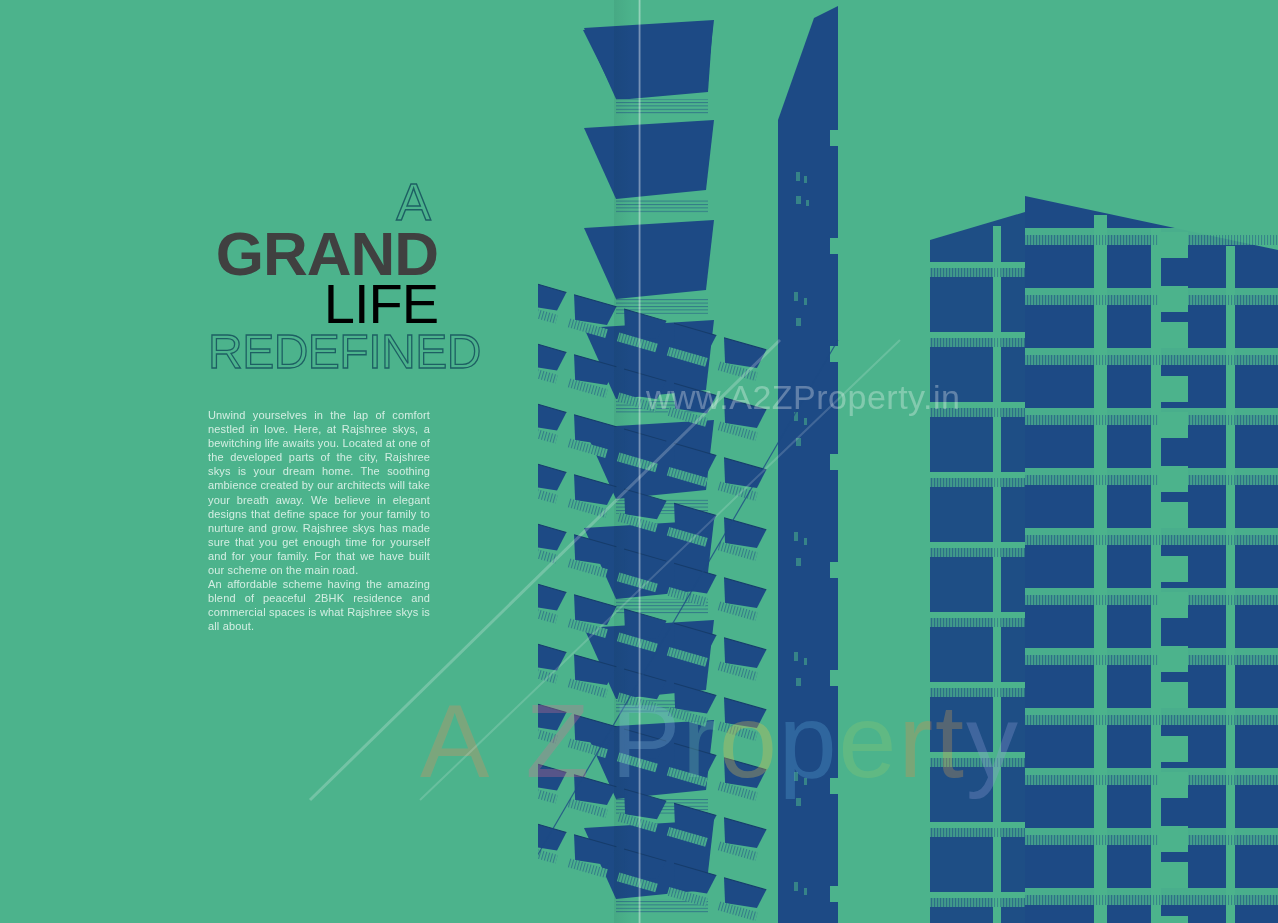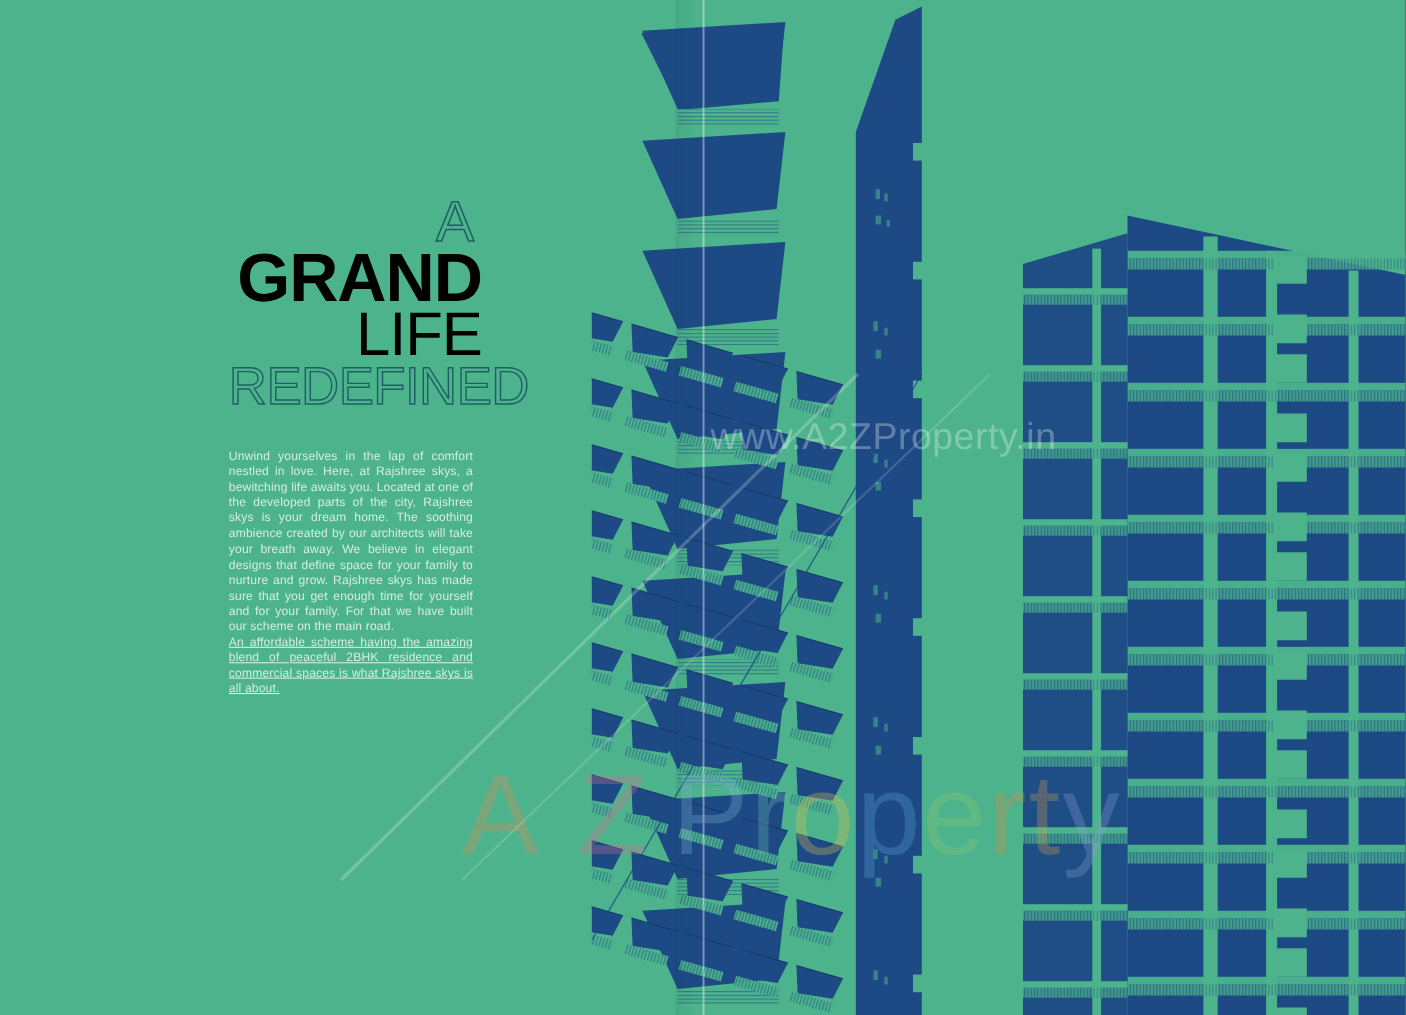--- a/index.html
+++ b/index.html
@@ -41,21 +41,21 @@
     color:transparent;
     -webkit-text-stroke:1.4px #1d5f63;
     font-weight:400;
     margin-bottom:-4px;
     padding-right:6px;
   }
   .hl-grand{
     display:block;
     font-size:62px;
     font-weight:700;
-    color:#000000;
+    color:#404040;
     letter-spacing:-1px;
     margin-bottom:-6px;
   }
   .hl-life{
     display:block;
     font-size:56px;
     font-weight:400;
     color:#000000;
     letter-spacing:-1px;
     margin-bottom:-2px;
@@ -74,21 +74,21 @@
     position:absolute;left:208px;top:408px;width:222px;
     color:#dff3ea;
     font-size:11px;
     line-height:14.1px;
     text-align:justify;
     font-weight:300;
     letter-spacing:.15px;
     opacity:.92;
   }
   .copy p{margin:0;}
-  .copy p + p{margin-top:0;text-decoration:underline;}
+  .copy p + p{margin-top:0;}
 
   
   .logo{position:absolute;right:48px;top:38px;width:108px;text-align:center;}
   .logo-brand{
     font-size:6.6px;letter-spacing:2.6px;color:#f2fbf7;font-weight:700;
     margin:0 0 -6px 10px;text-align:center;
   }
   .logo-mark{
     position:relative;
     font-family:"Liberation Serif", serif;

